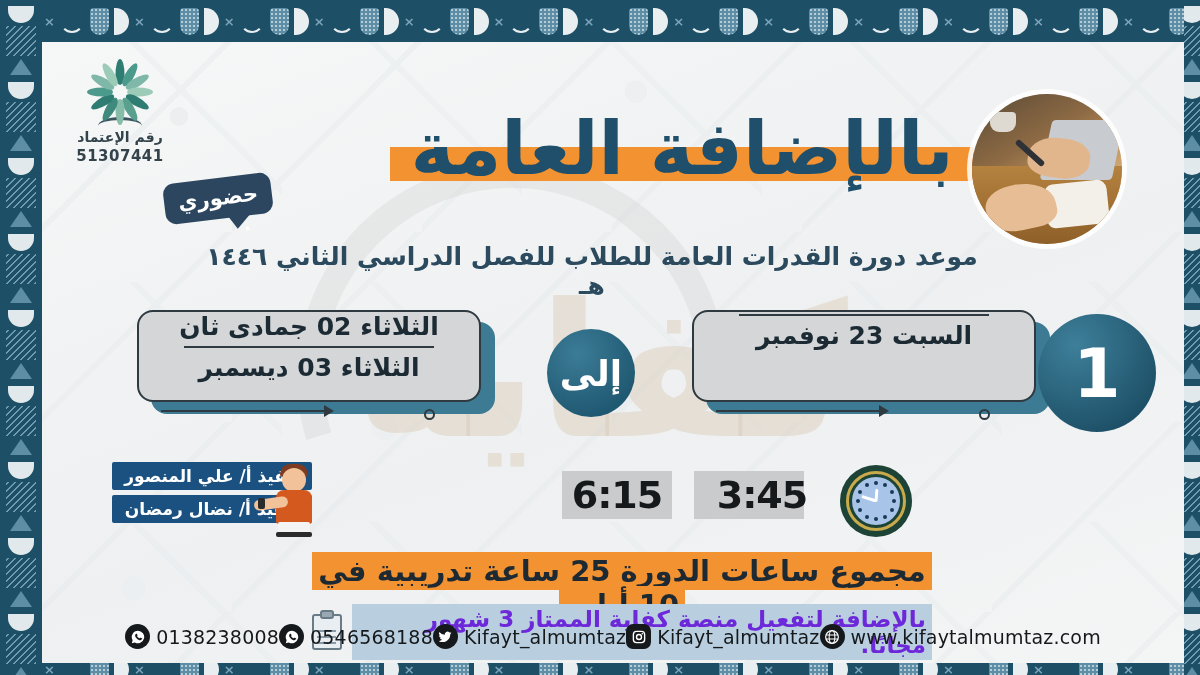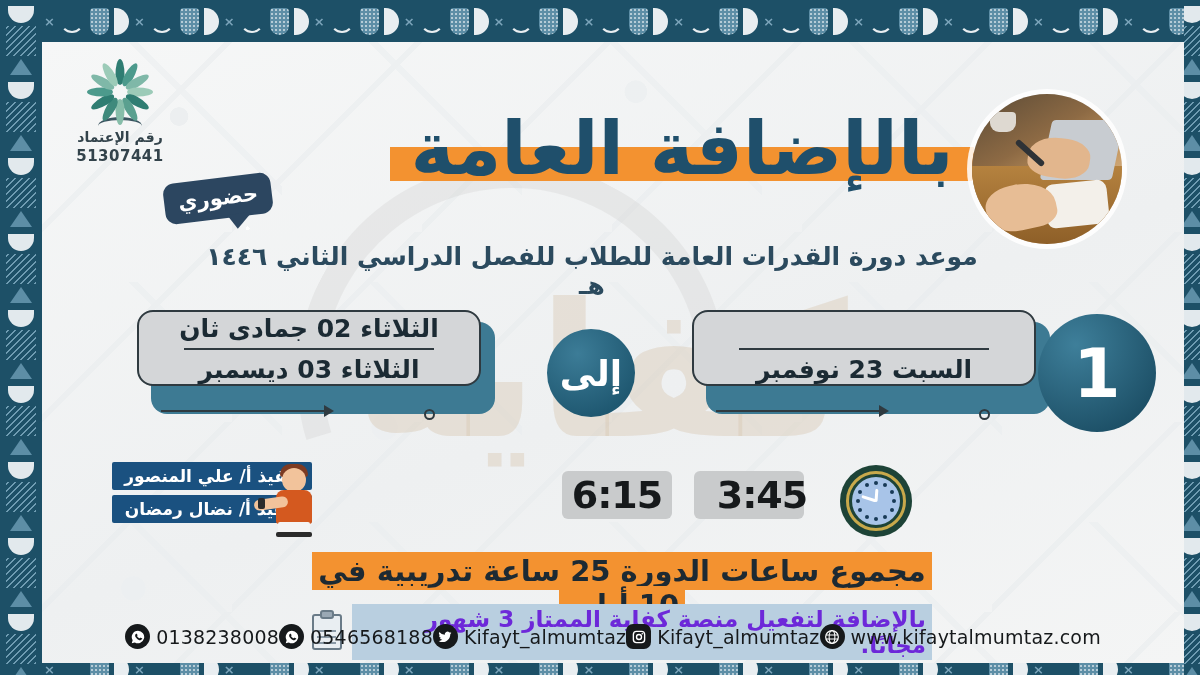--- a/index.html
+++ b/index.html
@@ -166,23 +166,23 @@
   .photo .pen    { position:absolute; left:40px; top:56px; width:36px; height:6px; background:#2e3236; border-radius:3px; transform:rotate(42deg); }
   .photo .cup    { position:absolute; left:18px; top:18px; width:26px; height:20px; background:#ded9d1; border-radius:4px 4px 9px 9px; }
 
   
   .datebox { position:absolute; width:350px; height:100px; }
   .datebox .shadow {
     position:absolute; left:14px; top:12px; width:344px; height:92px;
     background:#3d7a93; border-radius:16px;
   }
   .datebox .card {
-    position:absolute; left:0; top:0; width:344px; height:76px;
+    position:absolute; left:0; top:0; width:344px; height:92px;
     background:#d4d6d8; border:2.5px solid #2f3a40; border-radius:16px;
-    display:flex; flex-direction:column; align-items:center; justify-content:flex-end;
+    display:flex; flex-direction:column; align-items:center; justify-content:flex-start;
     gap:3px; direction:rtl;
   }
   .datebox .l1, .datebox .l2 {
     font-size:25px; font-weight:700; color:#1b2a33; white-space:nowrap;
   }
   .datebox .rule { width:250px; height:2px; background:#2f3a40; margin:2px 0; }
   .datebox .tail {
     position:absolute; left:24px; bottom:-9px; width:200px; height:14px;
   }
   .datebox .tail::before {
@@ -232,21 +232,21 @@
   .time-row { position:absolute; left:350px; top:425px; width:460px; height:60px; }
   .time-label {
     position:absolute; right:330px; top:8px;
     background:#f39230; color:#111; direction:rtl;
     font-size:32px; font-weight:800; padding:0 6px;
   }
   .time-chip {
     position:absolute; top:4px; width:110px; height:48px;
     background:#c9cbcc; color:#16191b;
     display:flex; align-items:center; justify-content:center;
-    font-size:38px; font-weight:800; letter-spacing:-1px;border-radius:6px;
+    font-size:38px; font-weight:800; letter-spacing:-1px;
   }
   .chip-a { right:180px; }   
   .chip-b { right:48px;padding-left:26px;  }   
   .clock {
     position:absolute; right:-60px; top:-2px; width:72px; height:72px;
     border-radius:50%; background:#1d4337;
     display:flex; align-items:center; justify-content:center;
   }
   .clock .ring { width:60px; height:60px; border-radius:50%; border:3px solid #c8a94b; display:flex; align-items:center; justify-content:center; }
   .clock .face { width:48px; height:48px; border-radius:50%; background:#a8c4e8; position:relative; }

